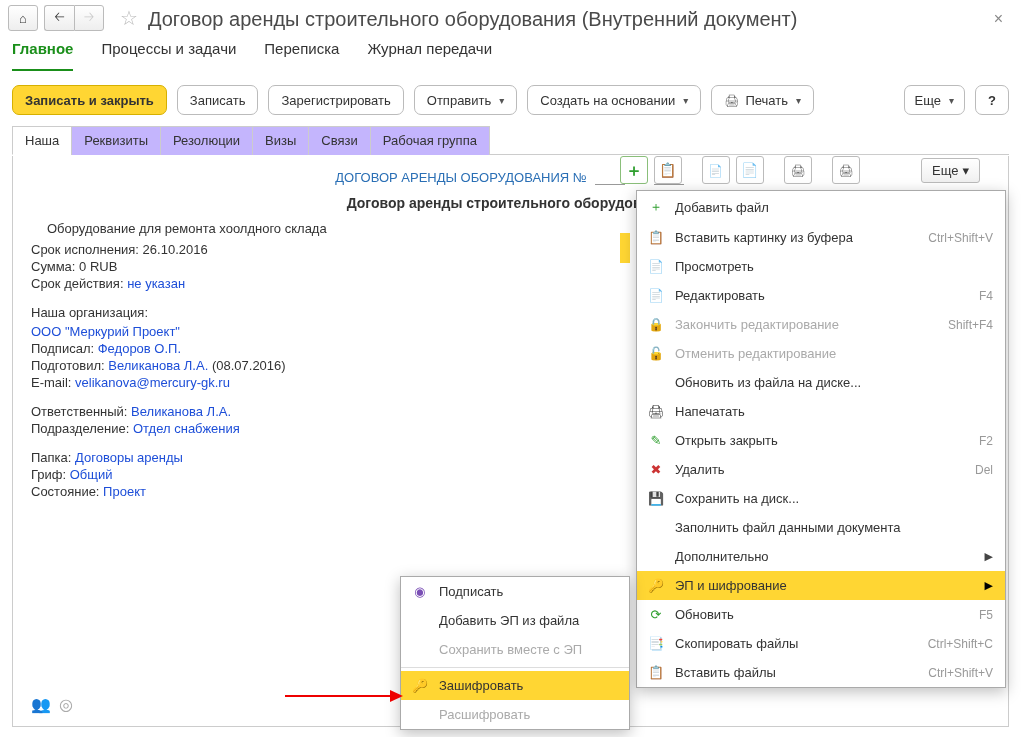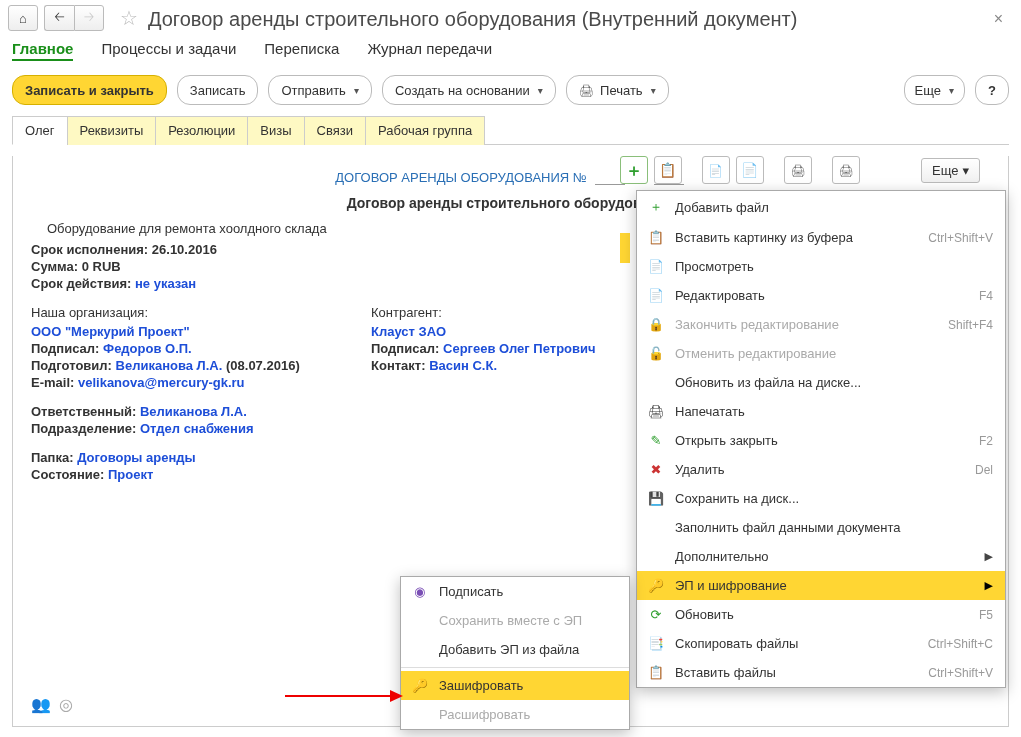--- a/index.html
+++ b/index.html
@@ -55,31 +55,31 @@
     font-family: Arial;
   }
   .main-tabs {
     display: flex;
     gap: 28px;
     padding: 4px 12px 10px 12px;
     font-size: 15px;
     color: #333;
   }
   .main-tabs .mtab { cursor:pointer; }
-  .main-tabs .mtab.active { color: #1a8f1a; font-weight: bold; border-bottom: 2px solid #1a8f1a; padding-bottom:2px;}
+  .main-tabs .mtab.active { color: #1a8f1a; font-weight: bold; border-bottom: 2px solid #1a8f1a; padding-bottom:12px;}
   .toolbar {
     display: flex;
     align-items: center;
     padding: 4px 12px 10px 12px;
     gap: 10px;
   }
   .btn {
     border: 1px solid #bbb;
     background: #fff;
-    border-radius: 13px;
+    border-radius: 7px;
     padding: 6px 12px;
     cursor: pointer;
     display: inline-flex;
     align-items: center;
     gap:6px;
     height:30px;
   }
   .btn.primary {
     background: #ffd633;
     border-color: #d6b000;
@@ -90,34 +90,34 @@
   .btn.more { padding:6px 10px;}
   .btn.help { padding:6px 12px; font-weight:bold;}
   .sub-tabs {
     display: flex;
     margin: 0 12px;
     border-bottom: 1px solid #ccc;
   }
   .stab {
     border: 1px solid #ccc;
     border-bottom: none;
-    background: #fef9c3;
+    background: #c4b5fd;
     padding: 6px 12px;
     margin-right: -1px;
     cursor:pointer;
     position:relative;
     top:1px;
   }
   .stab.active { background:#fff; border-bottom:1px solid #fff;}
   .doc-header { text-align:center; margin-bottom:6px;}
   .doc-header .ln1 { color:#2a6fb5; font-size:13px; display:inline-flex; align-items:flex-end; gap:6px;}
   .doc-header .ln1 .blank { border-bottom:1px solid #999; min-width:30px; display:inline-block; margin:0 2px;}
   .doc-header .ln2 { font-weight:bold; margin-top:10px; font-size:14px;}
   .desc { margin:10px 16px 6px; }
-  .kv { margin:2px 0;font-weight:bold; }
+  .kv { margin:2px 0; }
   .kv a, a.link { color:#1d4ed8; text-decoration:none; cursor:pointer;}
   .cols { display:flex; margin-top:14px; gap:40px;}
   .col { flex:0 0 auto; min-width:300px;}
   .section-title { margin-bottom:4px;}
   .footer-icons {
     position:absolute;
     left:18px;
     bottom:12px;
     display:flex;
     gap:8px;
@@ -230,20 +230,21 @@
 <div class="main-tabs">
   <span class="mtab active">Главное</span>
   <span class="mtab">Процессы и задачи</span>
   <span class="mtab">Переписка</span>
   <span class="mtab">Журнал передачи</span>
 </div>
 
 <div class="toolbar">
   <div class="btn primary">Записать и закрыть</div>
   <div class="btn">Записать</div>
+  <div class="btn">Зарегистрировать</div>
   <div class="btn">
       <span>Отправить</span>
       <span class="caret">▾</span>
     </div>
   <div class="btn">
       <span>Создать на основании</span>
       <span class="caret">▾</span>
     </div>
   <div class="btn">
       <span class="printer-icon"></span>
@@ -252,21 +253,21 @@
     </div>
   <div class="toolbar-spacer"></div>
   <div class="btn more">
       <span>Еще</span>
       <span class="caret">▾</span>
     </div>
   <div class="btn help">?</div>
 </div>
 
 <div class="sub-tabs">
-  <div class="stab active">Олег</div>
+  <div class="stab active">Наша</div>
   <div class="stab">Реквизиты</div>
   <div class="stab">Резолюции</div>
   <div class="stab">Визы</div>
   <div class="stab">Связи</div>
   <div class="stab">Рабочая группа</div>
 </div>
 
 <div class="content-wrap">
   <div class="content-inner">
     <div class="doc-header">
@@ -287,27 +288,22 @@
     <div class="cols">
       <div class="col">
         <div class="section-title">Наша организация:</div>
         <div class="kv"><a class="link">ООО "Меркурий Проект"</a></div>
         <div class="kv"><span>Подписал:</span> <a class="link">Федоров О.П.</a></div>
         <div class="kv"><span>Подготовил:</span> <a class="link">Великанова Л.А.</a> <span>(08.07.2016)</span></div>
         <div class="kv"><span>E-mail:</span> <a class="link">velikanova@mercury-gk.ru</a></div>
         <div class="kv" style="margin-top:14px;"><span>Ответственный:</span> <a class="link">Великанова Л.А.</a></div>
         <div class="kv"><span>Подразделение:</span> <a class="link">Отдел снабжения</a></div>
         <div class="kv" style="margin-top:14px;"><span>Папка:</span> <a class="link">Договоры аренды</a></div>
+        <div class="kv"><span>Гриф:</span> <a class="link">Общий</a></div>
         <div class="kv"><span>Состояние:</span> <a class="link">Проект</a></div>
-      </div>
-      <div class="col">
-        <div class="section-title">Контрагент:</div>
-        <div class="kv"><a class="link">Клауст ЗАО</a></div>
-        <div class="kv"><span>Подписал:</span> <a class="link">Сергеев Олег Петрович</a></div>
-        <div class="kv"><span>Контакт:</span> <a class="link">Васин С.К.</a></div>
       </div>
     </div>
 
     <div class="footer-icons">
       <span>👥</span>
       <span>◎</span>
     </div>
   </div>
 </div>
 
@@ -416,27 +412,27 @@
       <span>Вставить файлы</span>
       <span class="dd-shortcut">Ctrl+Shift+V</span>
     </div>
 </div>
 
 <div class="submenu">
   <div class="dd-item">
       <span class="dd-icon" style="color:#7a4fb5;">◉</span>
       <span>Подписать</span>
     </div>
+  <div class="dd-item">
+      <span class="dd-icon"></span>
+      <span>Добавить ЭП из файла</span>
+    </div>
   <div class="dd-item disabled">
       <span class="dd-icon"></span>
       <span>Сохранить вместе с ЭП</span>
-    </div>
-  <div class="dd-item">
-      <span class="dd-icon"></span>
-      <span>Добавить ЭП из файла</span>
     </div>
   <div class="dd-sep"></div>
   <div class="dd-item highlight">
       <span class="dd-icon" style="color:#b5651d;">🔑</span>
       <span>Зашифровать</span>
     </div>
   <div class="dd-item disabled">
       <span class="dd-icon"></span>
       <span>Расшифровать</span>
     </div>

